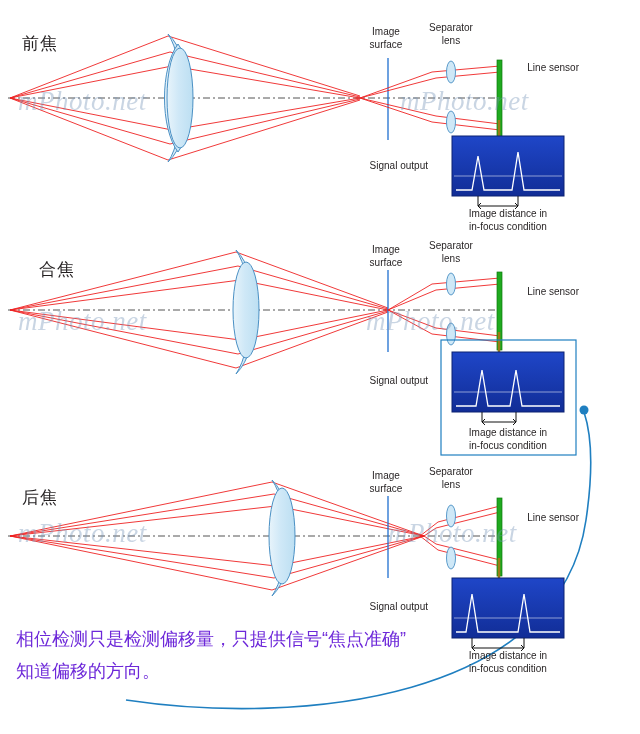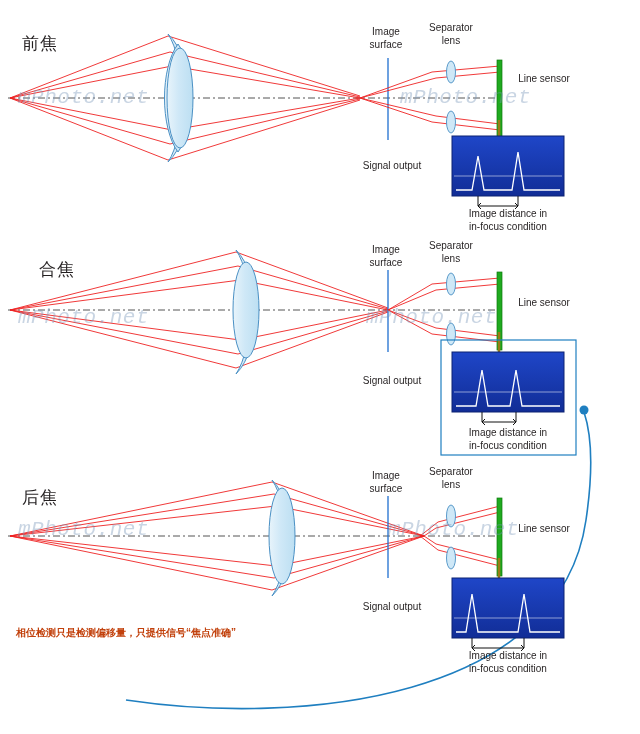--- a/index.html
+++ b/index.html
@@ -19,44 +19,43 @@
     letter-spacing:1px;
   }
   .lbl{
     position:absolute;
     font-size:10px;
     color:#231f20;
     line-height:1.25;
     text-align:center;
     white-space:pre-line;
   }
-  .lbl.left{}
-  .lbl.l{text-align:center;margin-top:11px;}
+  .lbl.left{text-align:right;}
+  .lbl.l{text-align:right;}
 
   .watermark{
     position:absolute;
-    font-family:Liberation Mono, monospace;
+    font-family:Liberation Serif, serif;
     font-style:italic;
-    font-size:21px;
+    font-size:27px;
     color:rgba(120,150,185,0.40);
     letter-spacing:0.5px;
     white-space:nowrap;
     pointer-events:none;
     text-align:right;
   }
 
   .note{
     position:absolute;
     left:16px;
     top:624px;
     width:392px;
-    font-size:10px;
+    font-size:18px;
     line-height:1.75;
-    color:#c2410c;
-    font-weight:bold;
+    color:#6d28d9;
   }
   .note span{display:block;}
 </style>
 </head>
 <body>
 
 <div class="stage">
 
   <svg width="640" height="734" viewBox="0 0 640 734">
     <defs>
@@ -253,20 +252,21 @@
 surface</div>
   <div class="lbl" style="left:422px;top:466px;width:58px;">Separator
 lens</div>
   <div class="lbl l" style="left:509px;top:512px;width:70px;">Line sensor</div>
   <div class="lbl left" style="left:356px;top:601px;width:72px;">Signal output</div>
   <div class="lbl" style="left:448px;top:650px;width:120px;">Image distance in
 in-focus condition</div>
 
   <div class="note">
     <span>相位检测只是检测偏移量，只提供信号“焦点准确”</span>
+    <span>知道偏移的方向。</span>
   </div>
 
   <div class="watermark" style="left:18px;top:86px;">mPhoto.net</div>
   <div class="watermark" style="left:400px;top:86px;">mPhoto.net</div>
   <div class="watermark" style="left:18px;top:306px;">mPhoto.net</div>
   <div class="watermark" style="left:366px;top:306px;">mPhoto.net</div>
   <div class="watermark" style="left:18px;top:518px;">mPhoto.net</div>
   <div class="watermark" style="left:388px;top:518px;">mPhoto.net</div>
 
 </div>

